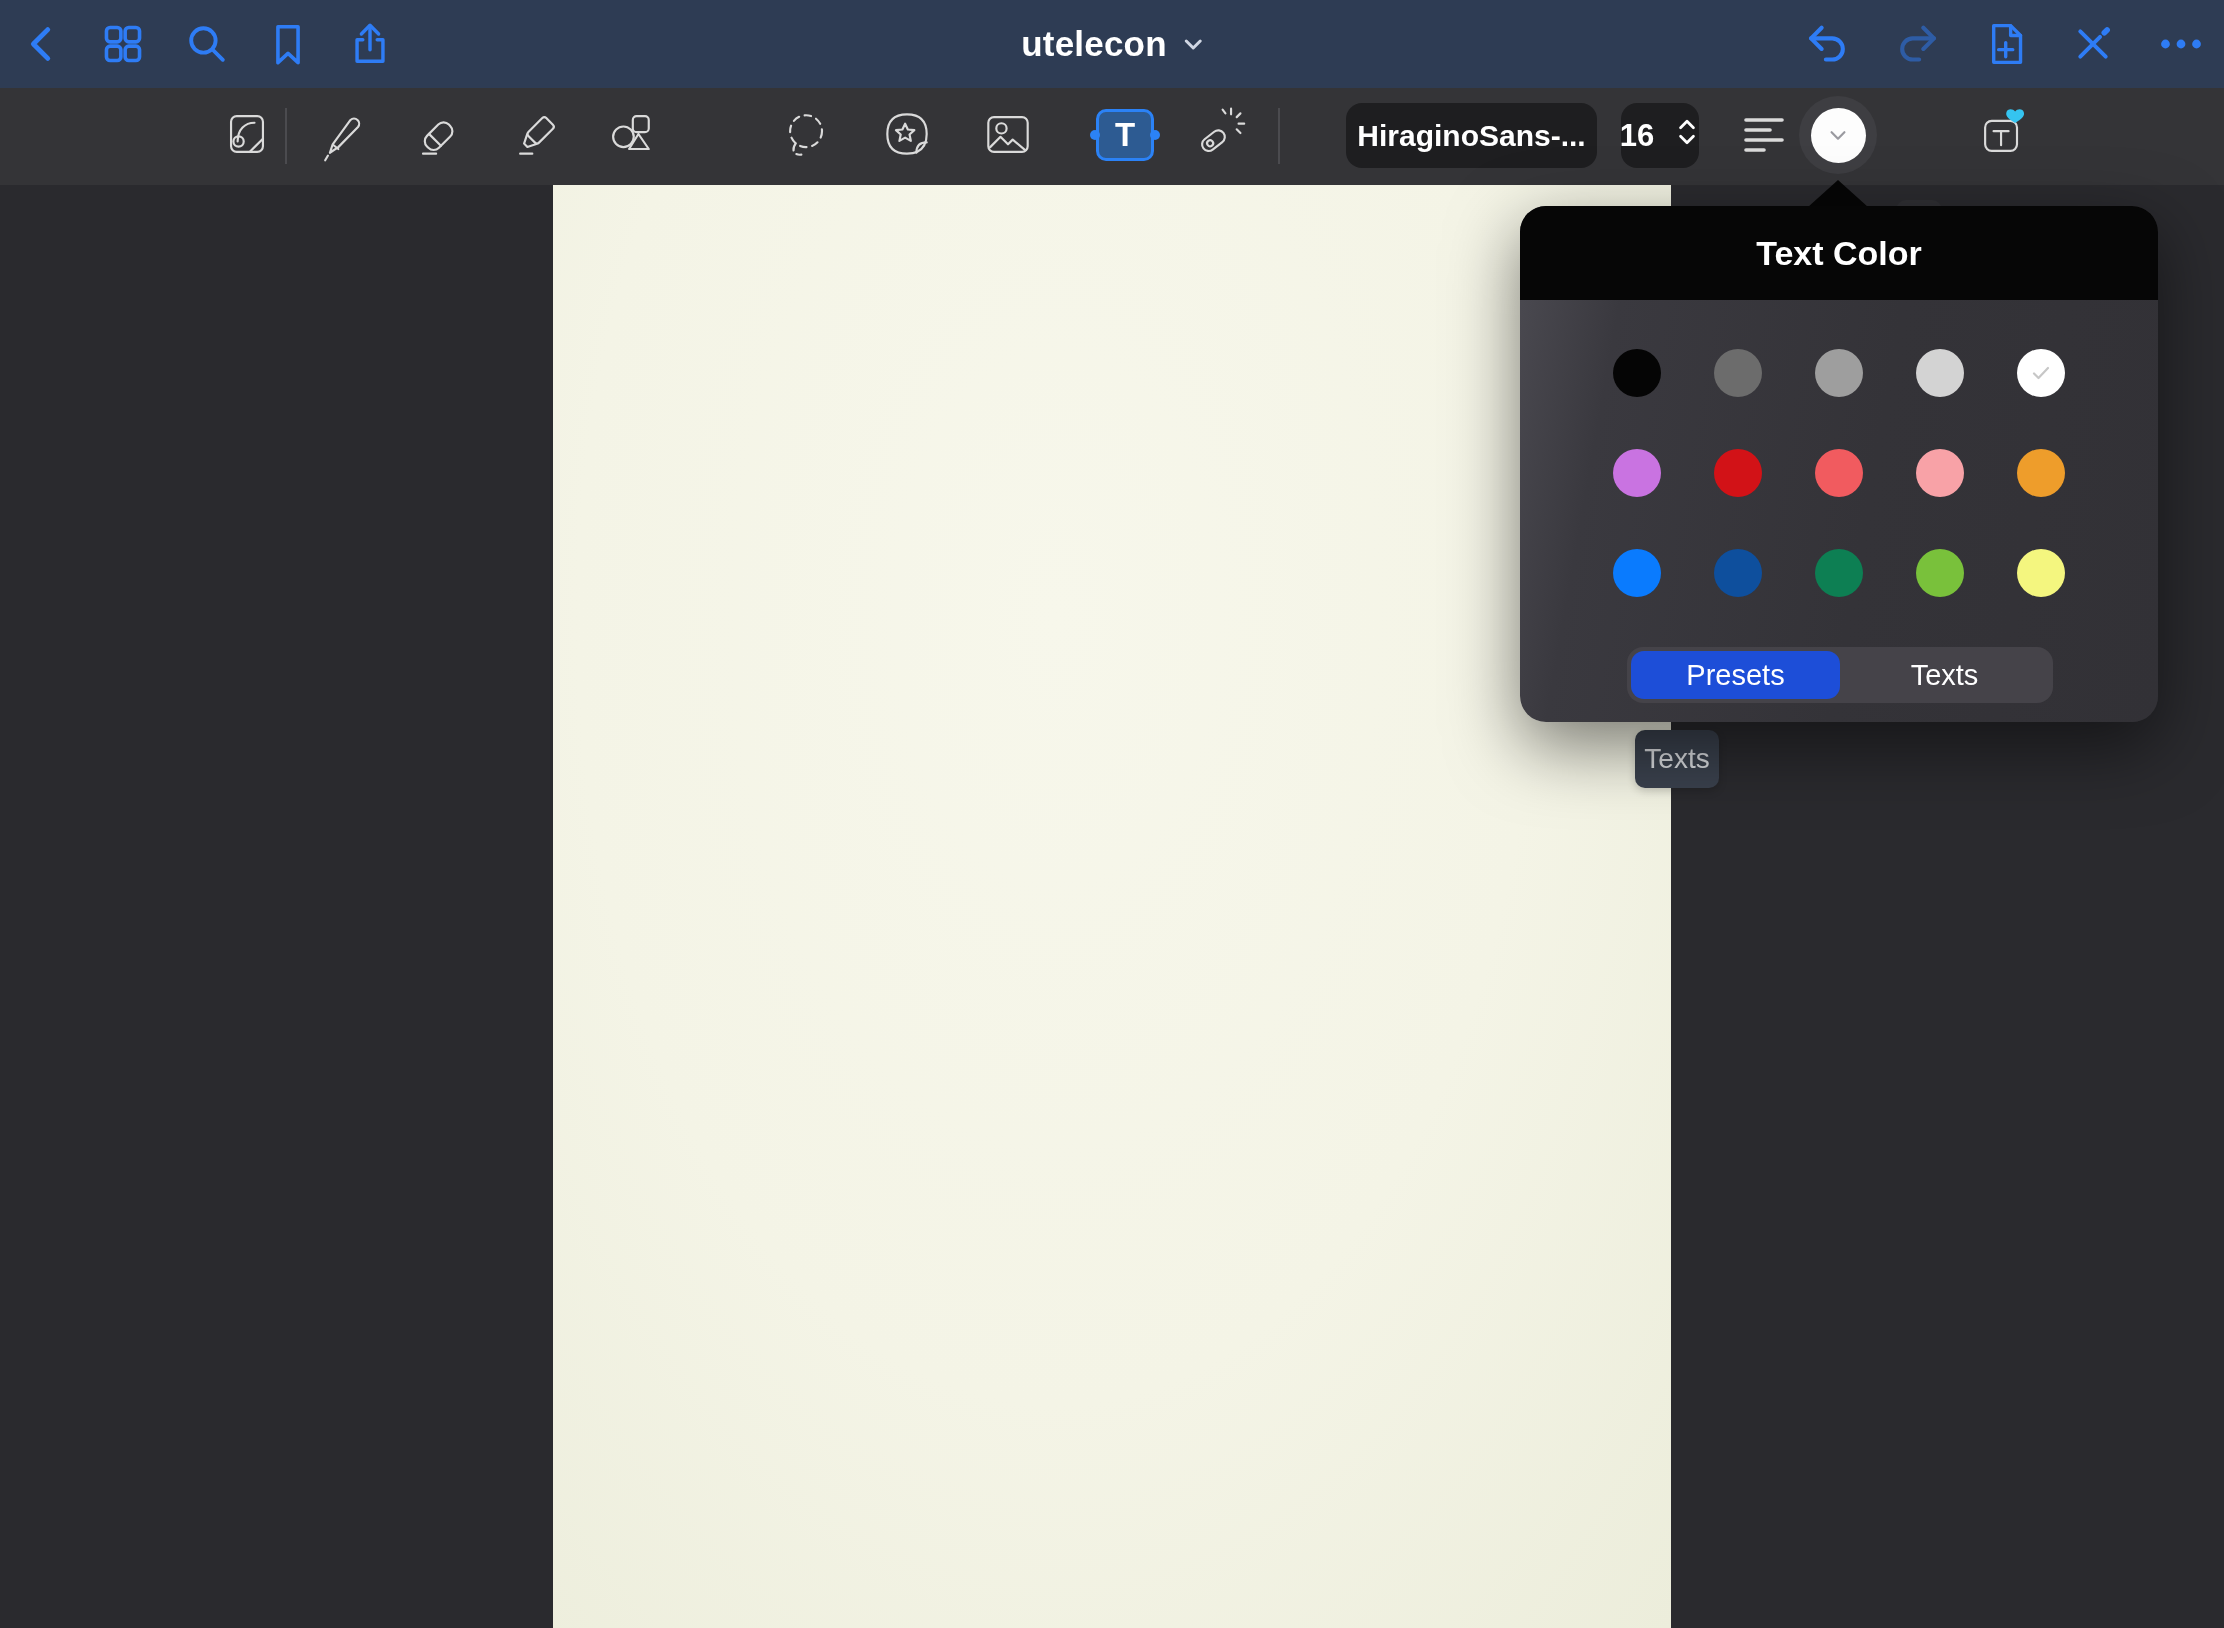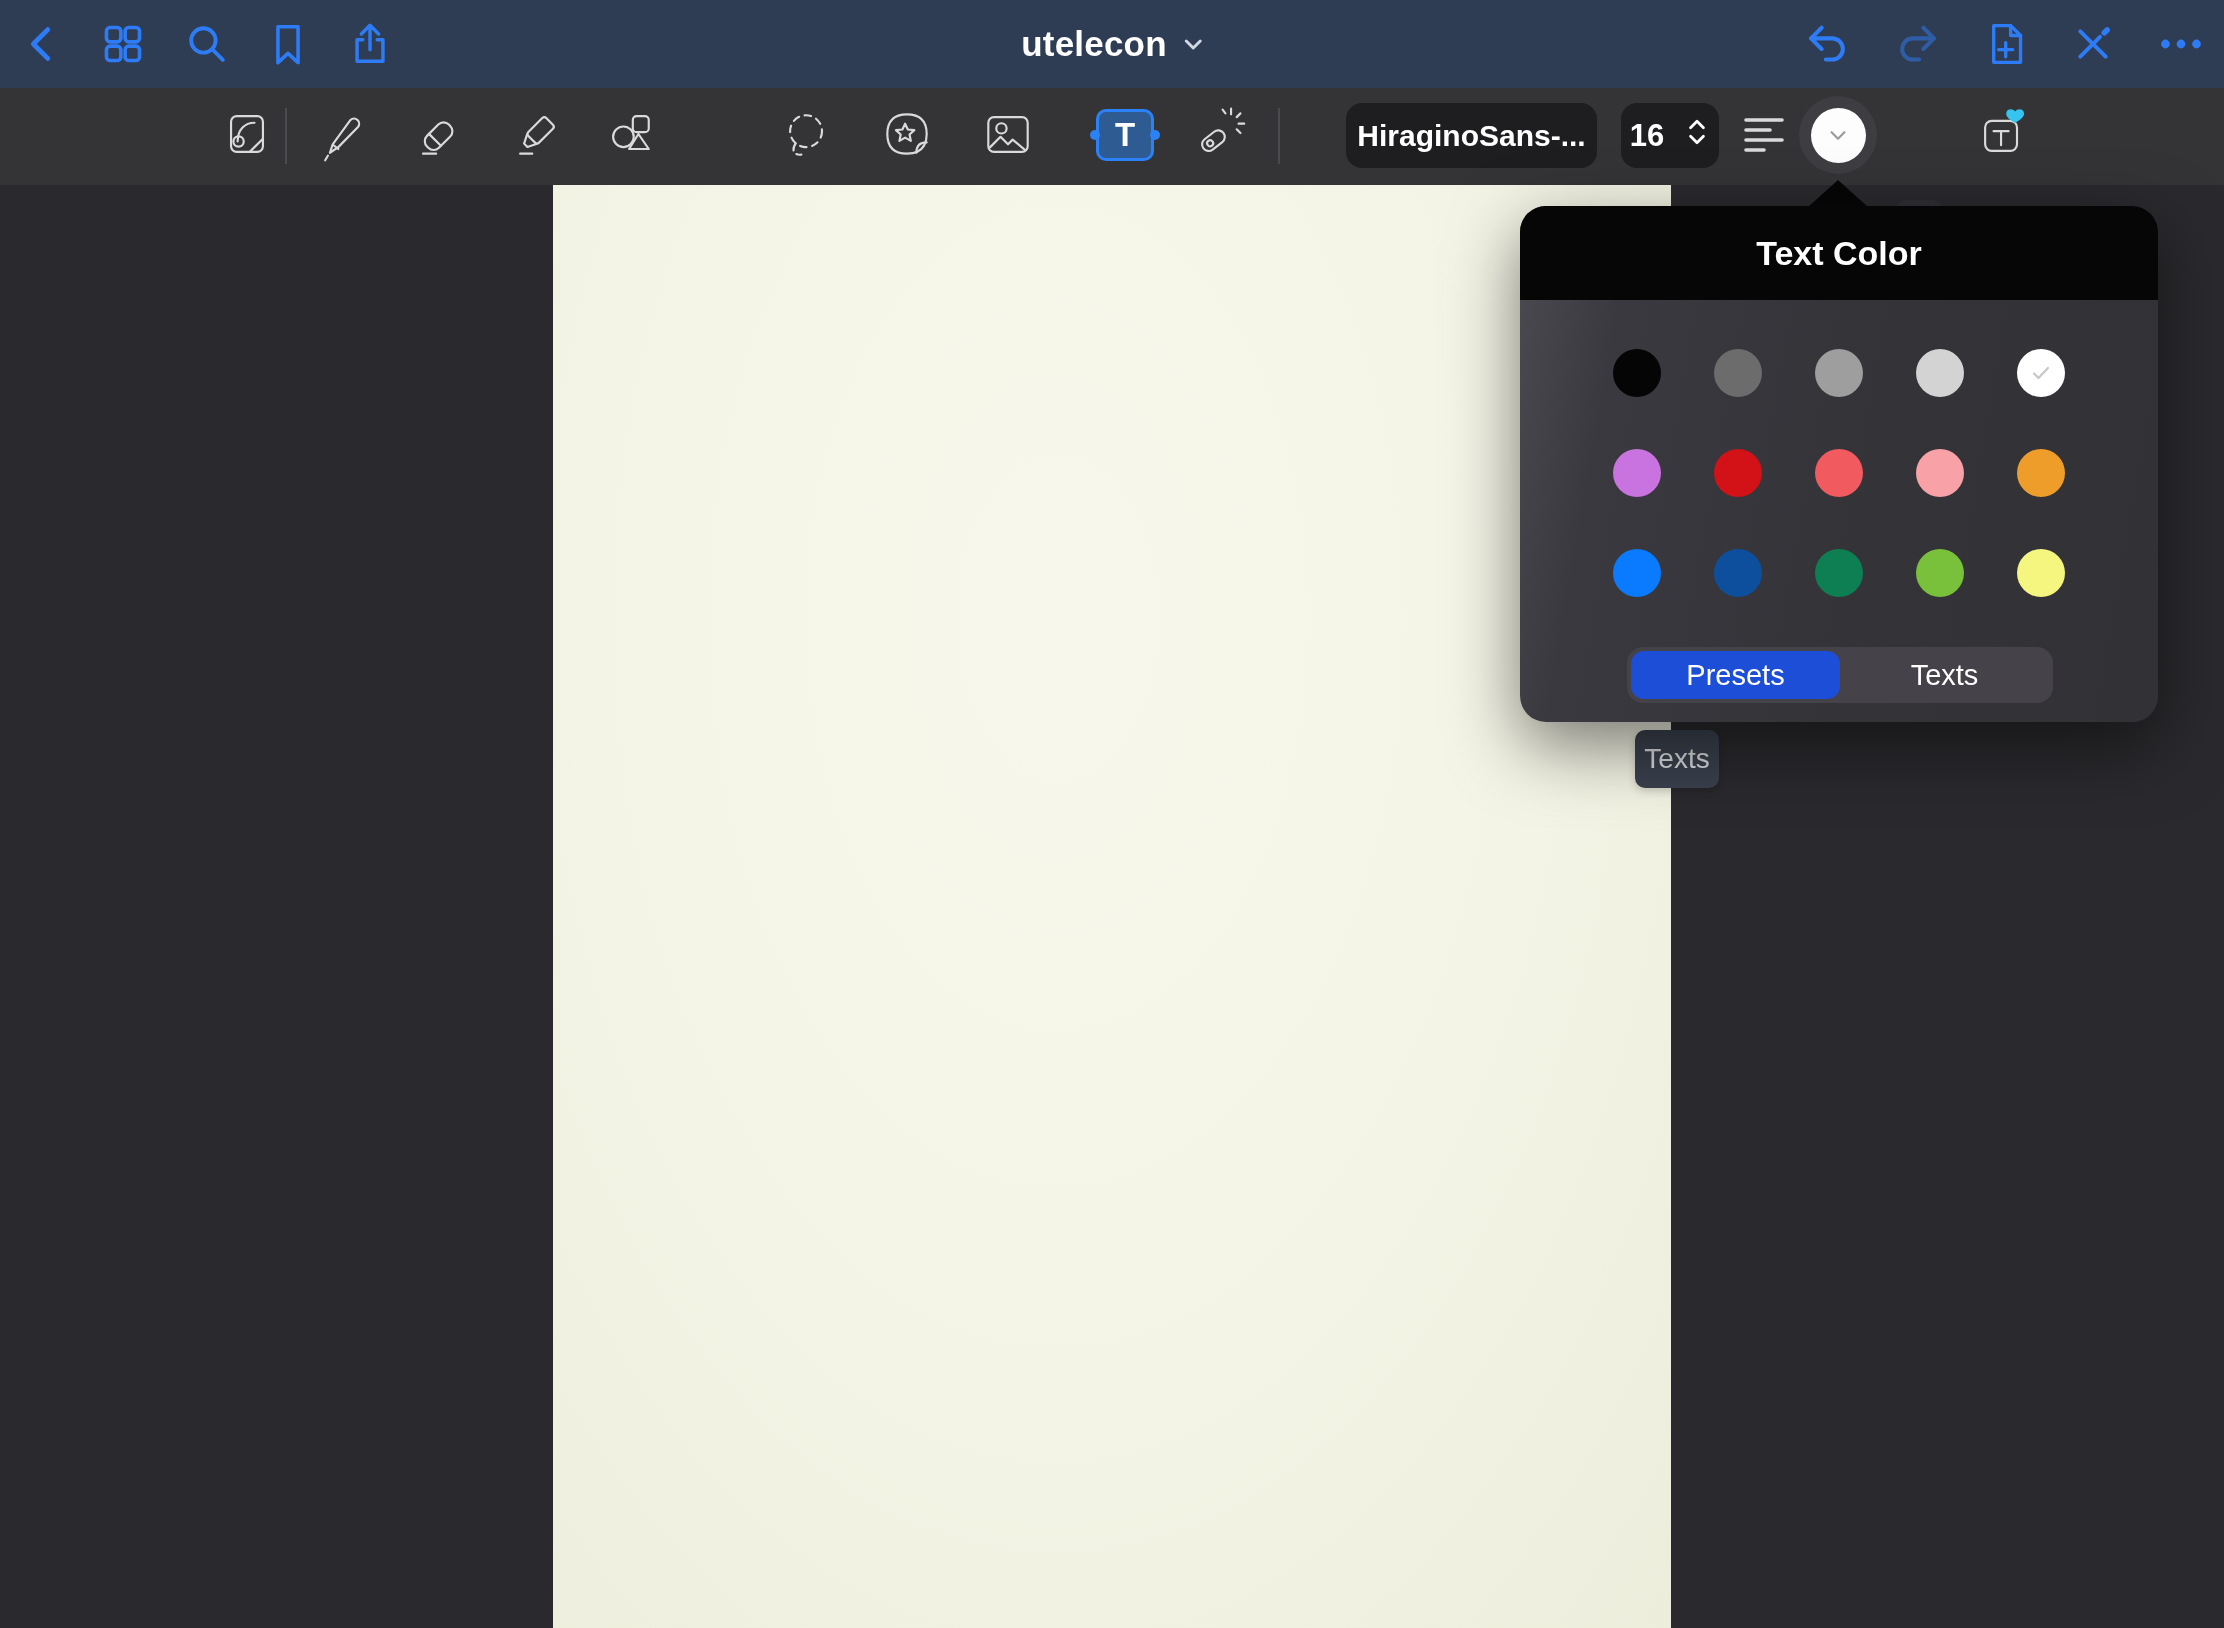--- a/index.html
+++ b/index.html
@@ -17,21 +17,21 @@
   .disabled{opacity:.5;}
 
   
   .toolbar{position:absolute;left:0;top:88px;width:2224px;height:97px;background:var(--toolbar-bg,#343437);z-index:20;}
   .tool-btn{position:absolute;top:47px;transform:translate(-50%,-50%);width:66px;height:66px;
     display:flex;align-items:center;justify-content:center;background:none;border:0;padding:0;cursor:pointer;}
   .sep{position:absolute;top:20px;width:2px;height:56px;background:#4b4b4f;}
   .pill{position:absolute;top:15px;height:65px;background:#1e1e20;border-radius:16px;border:0;cursor:pointer;
     color:#fff;display:flex;align-items:center;justify-content:center;font-weight:600;text-align:center;}
   .font-pill{left:1346px;width:251px;font-size:30px;}
-  .size-pill{left:1621px;width:98px;font-size:31px;gap:20px;}
+  .size-pill{left:1621px;width:78px;font-size:31px;gap:20px;}
   .color-btn{position:absolute;left:1838px;top:47px;transform:translate(-50%,-50%);width:78px;height:78px;
     border-radius:50%;background:#3e3e42;border:0;display:flex;align-items:center;justify-content:center;cursor:pointer;}
   .color-btn .disc{width:55px;height:55px;border-radius:50%;background:#fdfdfd;display:flex;align-items:center;justify-content:center;}
   .ghost-swatch{position:absolute;left:1896px;top:112px;width:46px;height:46px;border-radius:10px;background:#2f2f33;border:0;cursor:pointer;}
 
   
   .canvas-area{position:absolute;left:0;top:185px;width:2224px;height:1443px;}
   .paper{position:absolute;left:553px;top:0;width:1118px;height:1443px;
     background:radial-gradient(ellipse at 45% 30%, #f7f7eb 0%, var(--paper,#f4f4e6) 55%, #eceddb 100%);}
   .text-object{position:absolute;left:1082px;top:545px;width:84px;height:58px;background:#3a414d;border-radius:10px;

